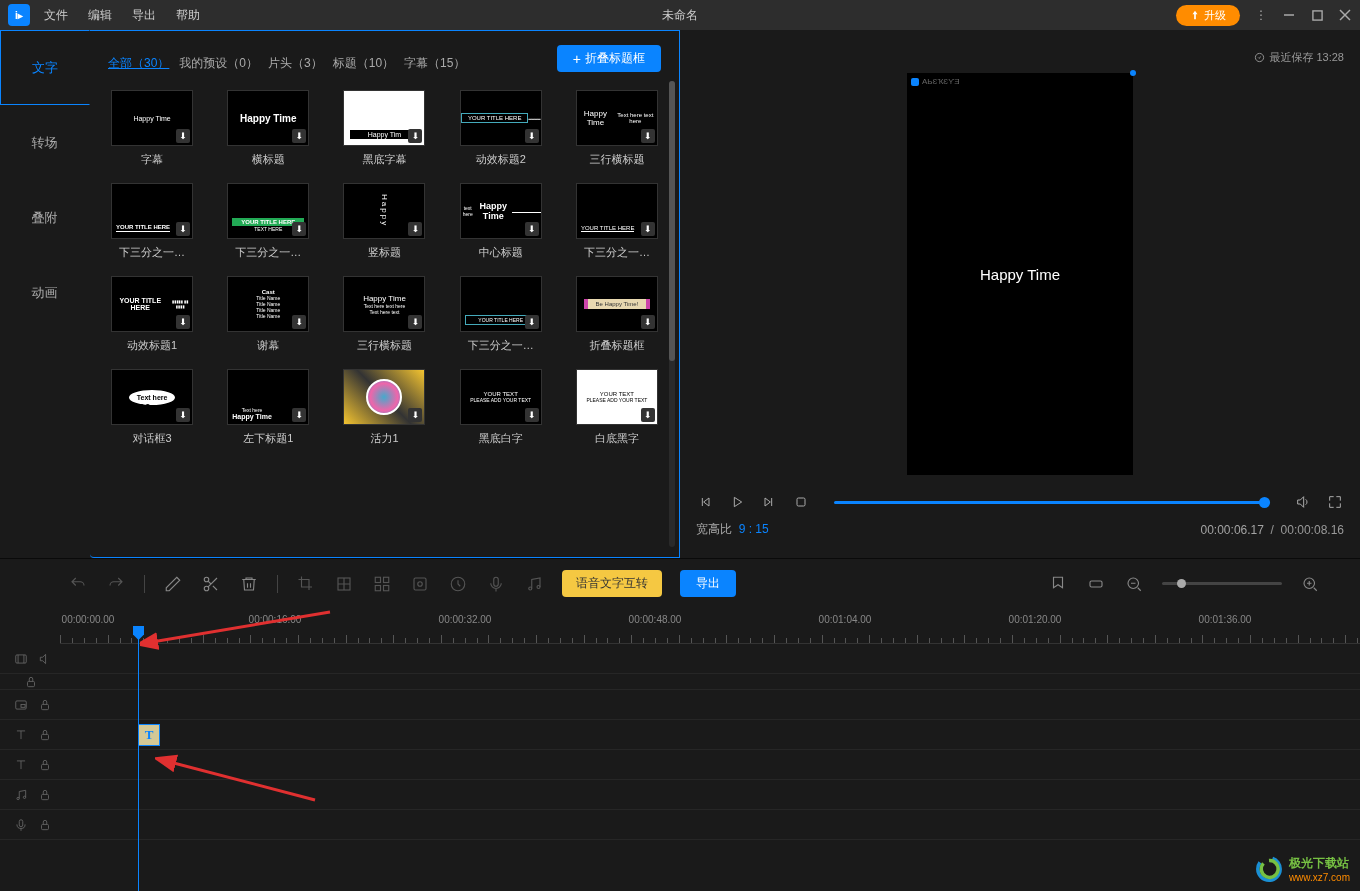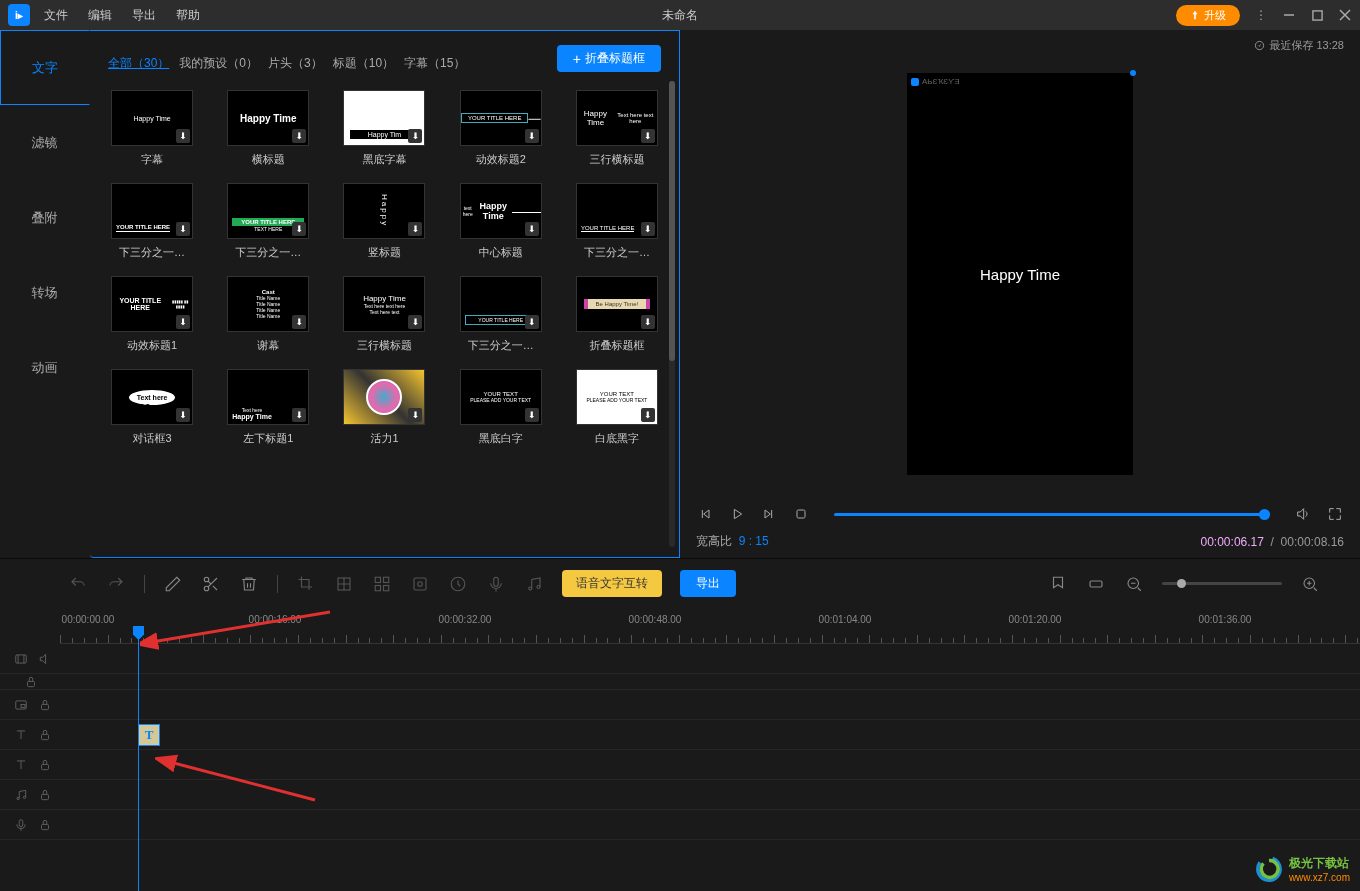--- a/index.html
+++ b/index.html
@@ -34,37 +34,37 @@
 .template-cell { display: flex; flex-direction: column; align-items: center; gap: 6px; cursor: pointer; }
 .thumb { width: 82px; height: 56px; background: #000; border: 1px solid #333; position: relative; display: flex; align-items: center; justify-content: center; text-align: center; overflow:hidden;}
 .thumb.white-bg { background: #fff; }
 .dl-badge { position: absolute; bottom: 2px; right: 2px; width: 14px; height: 14px; background: #333; border-radius: 2px; display:flex; align-items:center; justify-content:center; font-size:9px; color:#fff;}
 .template-label { font-size: 11px; color: #ccc; }
 
 .scrollbar-v { position:absolute; right:4px; top:50px; bottom:10px; width:6px; background:#2a2a2a; border-radius:3px;}
 .scrollbar-thumb { position:absolute; top:0; width:6px; height:60%; background:#555; border-radius:3px;}
 
 
-.preview-panel { flex: 1; background: #1a1a1a; display: flex; flex-direction: column; padding: 8px 16px; }
+.preview-panel { flex: 1; background: #1a1a1a; display: flex; flex-direction: column; padding: 20px 16px; }
 .save-info { text-align: right; font-size: 11px; color: #999; margin-bottom: 4px; display:flex; justify-content:flex-end; align-items:center; gap:4px;}
 .preview-area { flex: 1; display: flex; align-items: center; justify-content: center; }
 .preview-canvas { width: 226px; height: 402px; background: #000; position: relative; display: flex; align-items: center; justify-content: center; }
 .preview-canvas .watermark { position:absolute; top:4px; left:4px; font-size:8px; color:#666; display:flex; align-items:center; gap:3px;}
 .preview-canvas .corner-dot { position:absolute; top:-3px; right:-3px; width:6px; height:6px; background:#0a84ff; border-radius:50%;}
 .preview-text { color: #fff; font-size: 15px; }
 
 .playback-row { display: flex; align-items: center; gap: 14px; margin-top: 14px; }
 .pb-btn { width: 18px; height: 18px; cursor: pointer; display:flex; align-items:center; justify-content:center;}
 .pb-btn svg { width:16px; height:16px; stroke:#aaa; fill:none; stroke-width:1.5;}
 .progress-bar { flex: 1; height: 3px; background: #0a84ff; border-radius: 2px; position: relative; margin: 0 10px; }
 .progress-thumb { position: absolute; right: 0; top: -4px; width: 11px; height: 11px; background: #0a84ff; border-radius: 50%; }
 
 .time-row { display: flex; align-items: center; justify-content: space-between; font-size: 12px; margin-top: 10px; }
 .time-right { color: #999; }
-.time-current { color: #f0abfc; }
+.time-current { color: #a3a3a3; }
 
 
 .toolbar { height: 50px; background: #1a1a1a; border-top: 1px solid #0a0a0a; display: flex; align-items: center; padding: 0 40px 0 68px; gap: 18px; }
 .tool-icon { width: 20px; height: 20px; cursor: pointer; display:flex; align-items:center; justify-content:center;}
 .tool-icon svg { width:18px; height:18px; stroke:#888; fill:none; stroke-width:1.5;}
 .tool-icon.dim svg { stroke:#555;}
 .divider { width: 1px; height: 18px; background: #444; }
 .voice-btn { background: #f5c842; color: #333; padding: 5px 14px; border-radius: 4px; font-size: 12px; cursor: pointer; }
 .export-btn { background: #0a84ff; color: #fff; padding: 5px 16px; border-radius: 4px; font-size: 12px; cursor: pointer; }
 .zoom-slider { width: 120px; height: 3px; background: #444; border-radius: 2px; position: relative; }
@@ -128,23 +128,22 @@
           <line x1="1" y1="1" x2="11" y2="11" stroke="#aaa" stroke-width="1.5"></line>
           <line x1="11" y1="1" x2="1" y2="11" stroke="#aaa" stroke-width="1.5"></line>
         </svg>
       </div>
   </div>
 </div>
 
 <div class="main">
   <div class="sidebar">
     <div class="sidebar-item active">文字</div>
-    <div class="sidebar-item">滤镜</div>
+    <div class="sidebar-item">转场</div>
     <div class="sidebar-item">叠附</div>
-    <div class="sidebar-item">转场</div>
     <div class="sidebar-item">动画</div>
   </div>
 
   <div class="templates-panel">
     <div class="tabs-row">
       <div class="tab active">全部（30）</div>
       <div class="tab">我的预设（0）</div>
       <div class="tab">片头（3）</div>
       <div class="tab">标题（10）</div>
       <div class="tab">字幕（15）</div>

